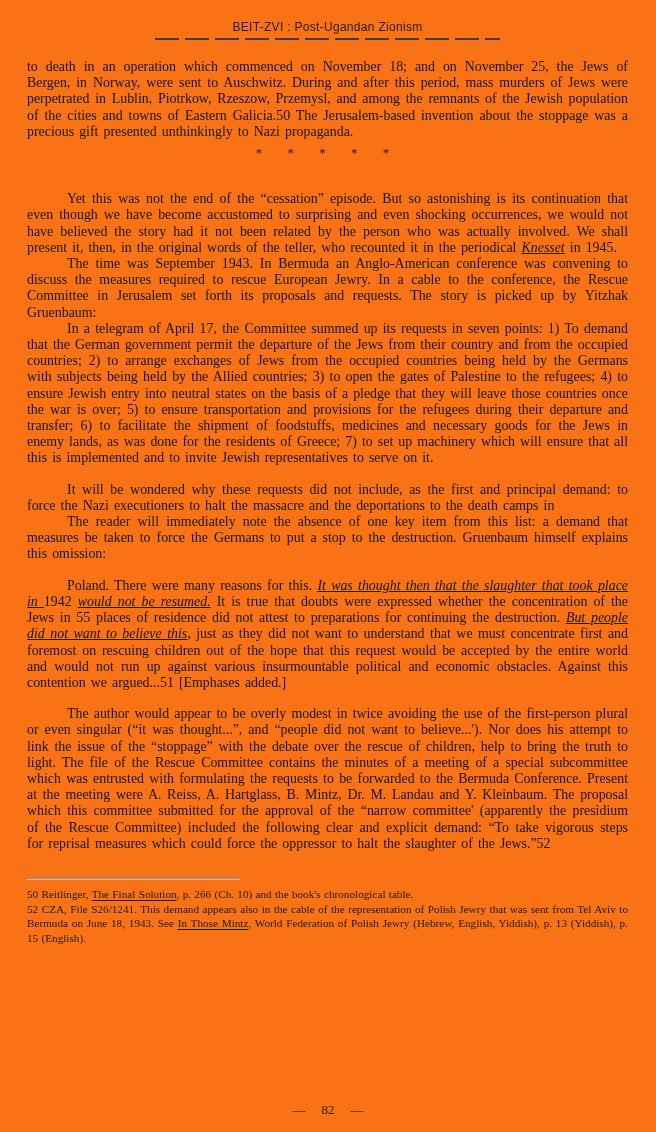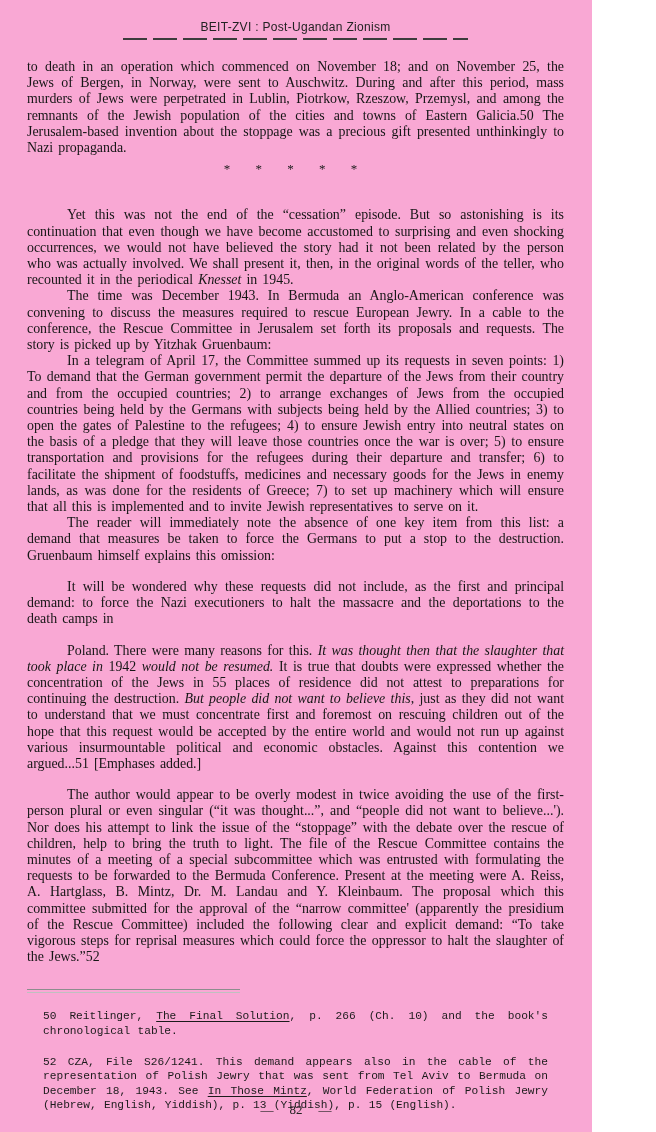--- a/index.html
+++ b/index.html
@@ -1,19 +1,19 @@
 <!DOCTYPE html>
 <html><head>
 <meta charset="utf-8">
 <style>
   html, body { margin:0; padding:0; background:#ffffff; }
   .page {
     position:relative;
-    width:592px; height:1132px;
-    background:#f9a8d4;
+    width:656px; height:1132px;
+    background:#f97316;
     color:#161616;
     font-family:"Liberation Serif", serif;
     box-sizing:border-box;
     padding:20px 28px 0 27px;
     overflow:hidden;
   }
   .page-header { text-align:center; }
   .running-head {
     font-family:"Liberation Sans", sans-serif;
     font-size:12px;
@@ -37,36 +37,35 @@
   .para.space-before { margin-top:15px; }
   .para.stars {
     text-align:center;
     text-indent:0;
     margin:5px 0 30px 0;
     font-size:13px;
     letter-spacing:10px;
     word-spacing:2px;
     color:#1a1a1a;
   }
-  em { font-style:italic; }
+  em { font-style:italic;text-decoration:underline; }
   .u { text-decoration:underline; text-underline-offset:2px; }
   .fn-rule {
     width:213px; height:2px;
     margin:24px 0 7px 0;
     border-top:1px solid #8d8d8d;
     border-bottom:1px solid #c0c0c0;
   }
   .footnote {
-    margin:16px;
+    margin:0;
     font-size:11.2px;
     line-height:14.6px;
     text-align:justify;
     word-spacing:0.5px;
     color:#1b1b1b;
-    font-family:Liberation Mono, monospace;
   }
   .page-footer {
     position:absolute;
     left:0; right:0; bottom:14px;
     text-align:center;
     font-size:13px;
     color:#222;
   }
   .pf-num { margin:0 16px;text-align:center; }
 </style>
@@ -77,32 +76,32 @@
 
   <header class="page-header">
     <div class="running-head">BEIT-ZVI : Post-Ugandan Zionism</div>
     <div class="header-rule"></div>
   </header>
 
   <main class="body-text" id="body-text">
       <p class="para"><span>to death in an operation which commenced on November 18; and on November 25, the Jews of Bergen, in Norway, were sent to Auschwitz. During and after this period, mass murders of Jews were perpetrated in Lublin, Piotrkow, Rzeszow, Przemysl, and among the remnants of the Jewish population of the cities and towns of Eastern Galicia.50 The Jerusalem-based invention about the stoppage was a precious gift presented unthinkingly to Nazi propaganda.</span></p>
       <p class="para stars"><span>* * * * *</span></p>
       <p class="para indent"><span>Yet this was not the end of the “cessation” episode. But so astonishing is its continuation that even though we have become accustomed to surprising and even shocking occurrences, we would not have believed the story had it not been related by the person who was actually involved. We shall present it, then, in the original words of the teller, who recounted it in the periodical </span><em>Knesset</em><span> in 1945.</span></p>
-      <p class="para indent"><span>The time was December 1943. In Bermuda an Anglo-American conference was convening to discuss the measures required to rescue European Jewry. In a cable to the conference, the Rescue Committee in Jerusalem set forth its proposals and requests. The story is picked up by Yitzhak Gruenbaum:</span></p>
+      <p class="para indent"><span>The time was September 1943. In Bermuda an Anglo-American conference was convening to discuss the measures required to rescue European Jewry. In a cable to the conference, the Rescue Committee in Jerusalem set forth its proposals and requests. The story is picked up by Yitzhak Gruenbaum:</span></p>
       <p class="para indent"><span>In a telegram of April 17, the Committee summed up its requests in seven points: 1) To demand that the German government permit the departure of the Jews from their country and from the occupied countries; 2) to arrange exchanges of Jews from the occupied countries being held by the Germans with subjects being held by the Allied countries; 3) to open the gates of Palestine to the refugees; 4) to ensure Jewish entry into neutral states on the basis of a pledge that they will leave those countries once the war is over; 5) to ensure transportation and provisions for the refugees during their departure and transfer; 6) to facilitate the shipment of foodstuffs, medicines and necessary goods for the Jews in enemy lands, as was done for the residents of Greece; 7) to set up machinery which will ensure that all this is implemented and to invite Jewish representatives to serve on it.</span></p>
+      <p class="para indent space-before"><span>It will be wondered why these requests did not include, as the first and principal demand: to force the Nazi executioners to halt the massacre and the deportations to the death camps in</span></p>
       <p class="para indent"><span>The reader will immediately note the absence of one key item from this list: a demand that measures be taken to force the Germans to put a stop to the destruction. Gruenbaum himself explains this omission:</span></p>
-      <p class="para indent space-before"><span>It will be wondered why these requests did not include, as the first and principal demand: to force the Nazi executioners to halt the massacre and the deportations to the death camps in</span></p>
       <p class="para indent space-before"><span>Poland. There were many reasons for this. </span><em>It was thought then that the slaughter that took place in </em><span>1942 </span><em>would not be resumed.</em><span> It is true that doubts were expressed whether the concentration of the Jews in 55 places of residence did not attest to preparations for continuing the destruction. </span><em>But people did not want to believe this</em><span>, just as they did not want to understand that we must concentrate first and foremost on rescuing children out of the hope that this request would be accepted by the entire world and would not run up against various insurmountable political and economic obstacles. Against this contention we argued...51 [Emphases added.]</span></p>
       <p class="para indent space-before"><span>The author would appear to be overly modest in twice avoiding the use of the first-person plural or even singular (“it was thought...”, and “people did not want to believe...'). Nor does his attempt to link the issue of the “stoppage” with the debate over the rescue of children, help to bring the truth to light. The file of the Rescue Committee contains the minutes of a meeting of a special subcommittee which was entrusted with formulating the requests to be forwarded to the Bermuda Conference. Present at the meeting were A. Reiss, A. Hartglass, B. Mintz, Dr. M. Landau and Y. Kleinbaum. The proposal which this committee submitted for the approval of the “narrow committee' (apparently the presidium of the Rescue Committee) included the following clear and explicit demand: “To take vigorous steps for reprisal measures which could force the oppressor to halt the slaughter of the Jews.”52</span></p>
     </main>
 
   <div class="fn-rule"></div>
 
   <section id="footnotes">
       <p class="footnote"><span>50 Reitlinger, </span><span class="u">The Final Solution</span><span>, p. 266 (Ch. 10) and the book's chronological table.</span></p>
-      <p class="footnote"><span>52 CZA, File S26/1241. This demand appears also in the cable of the representation of Polish Jewry that was sent from Tel Aviv to Bermuda on December 18, 1943. See </span><span class="u">In Those Mintz</span><span>, World Federation of Polish Jewry (Hebrew, English, Yiddish), p. 13 (Yiddish), p. 15 (English).</span></p>
+      <p class="footnote"><span>52 CZA, File S26/1241. This demand appears also in the cable of the representation of Polish Jewry that was sent from Tel Aviv to Bermuda on June 18, 1943. See </span><span class="u">In Those Mintz</span><span>, World Federation of Polish Jewry (Hebrew, English, Yiddish), p. 13 (Yiddish), p. 15 (English).</span></p>
     </section>
 
   <footer class="page-footer">
     <span class="pf-dash">—</span><span class="pf-num">82</span><span class="pf-dash">—</span>
   </footer>
 
 </div>
 
 </body></html>

